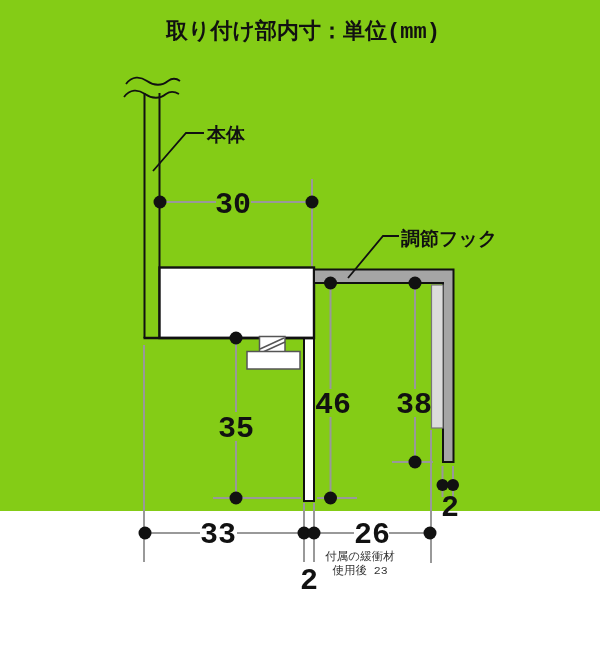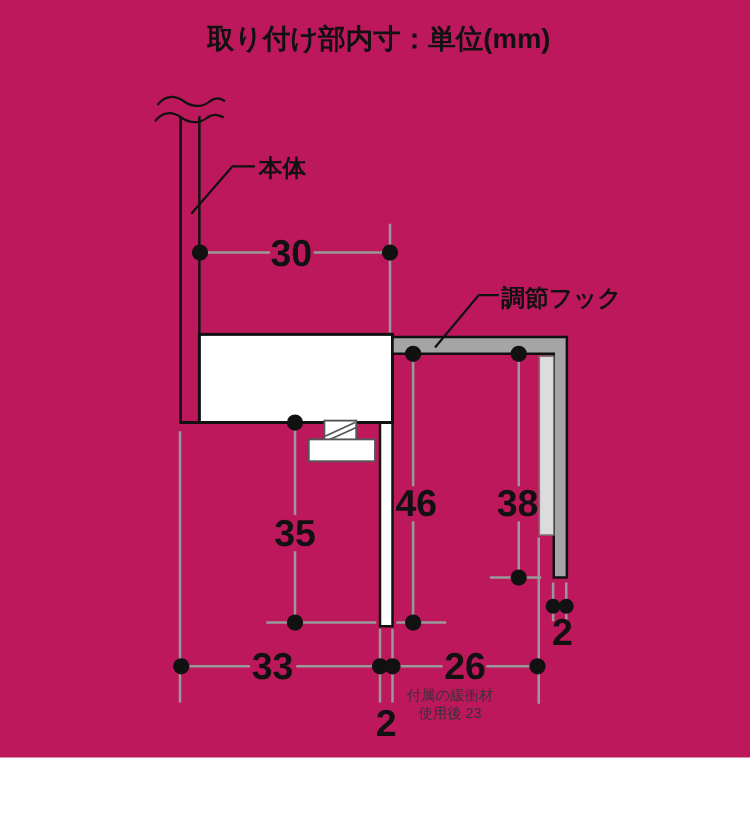--- a/index.html
+++ b/index.html
@@ -1,17 +1,17 @@
 <!DOCTYPE html>
 <html><head>
 <meta charset="utf-8">
 <style>
   html,body{margin:0;padding:0;background:#ffffff;}
   body{width:600px;height:650px;font-family:"Liberation Sans","DejaVu Sans",sans-serif;}
-  #canvas{width:600px;height:606px;position:relative;background:#be185d;}
+  #canvas{width:600px;height:511px;position:relative;background:#84cc16;font-family:Liberation Mono, monospace;}
   svg{display:block;}
   text{fill:#111;}
   .title-t{font-size:22px;font-weight:bold;}
   .label-t{font-size:19px;font-weight:bold;}
   .dim-t{font-size:30px;font-weight:bold;}
   .note-t{font-size:11.5px;font-weight:normal;fill:#333;}
   .outline{stroke:#111;stroke-width:2.4;fill:none;}
   .outline-thin{stroke:#111;stroke-width:2;fill:none;}
   .whitefill{fill:#fff;}
   .dim{stroke:#999;stroke-width:2;fill:none;}

